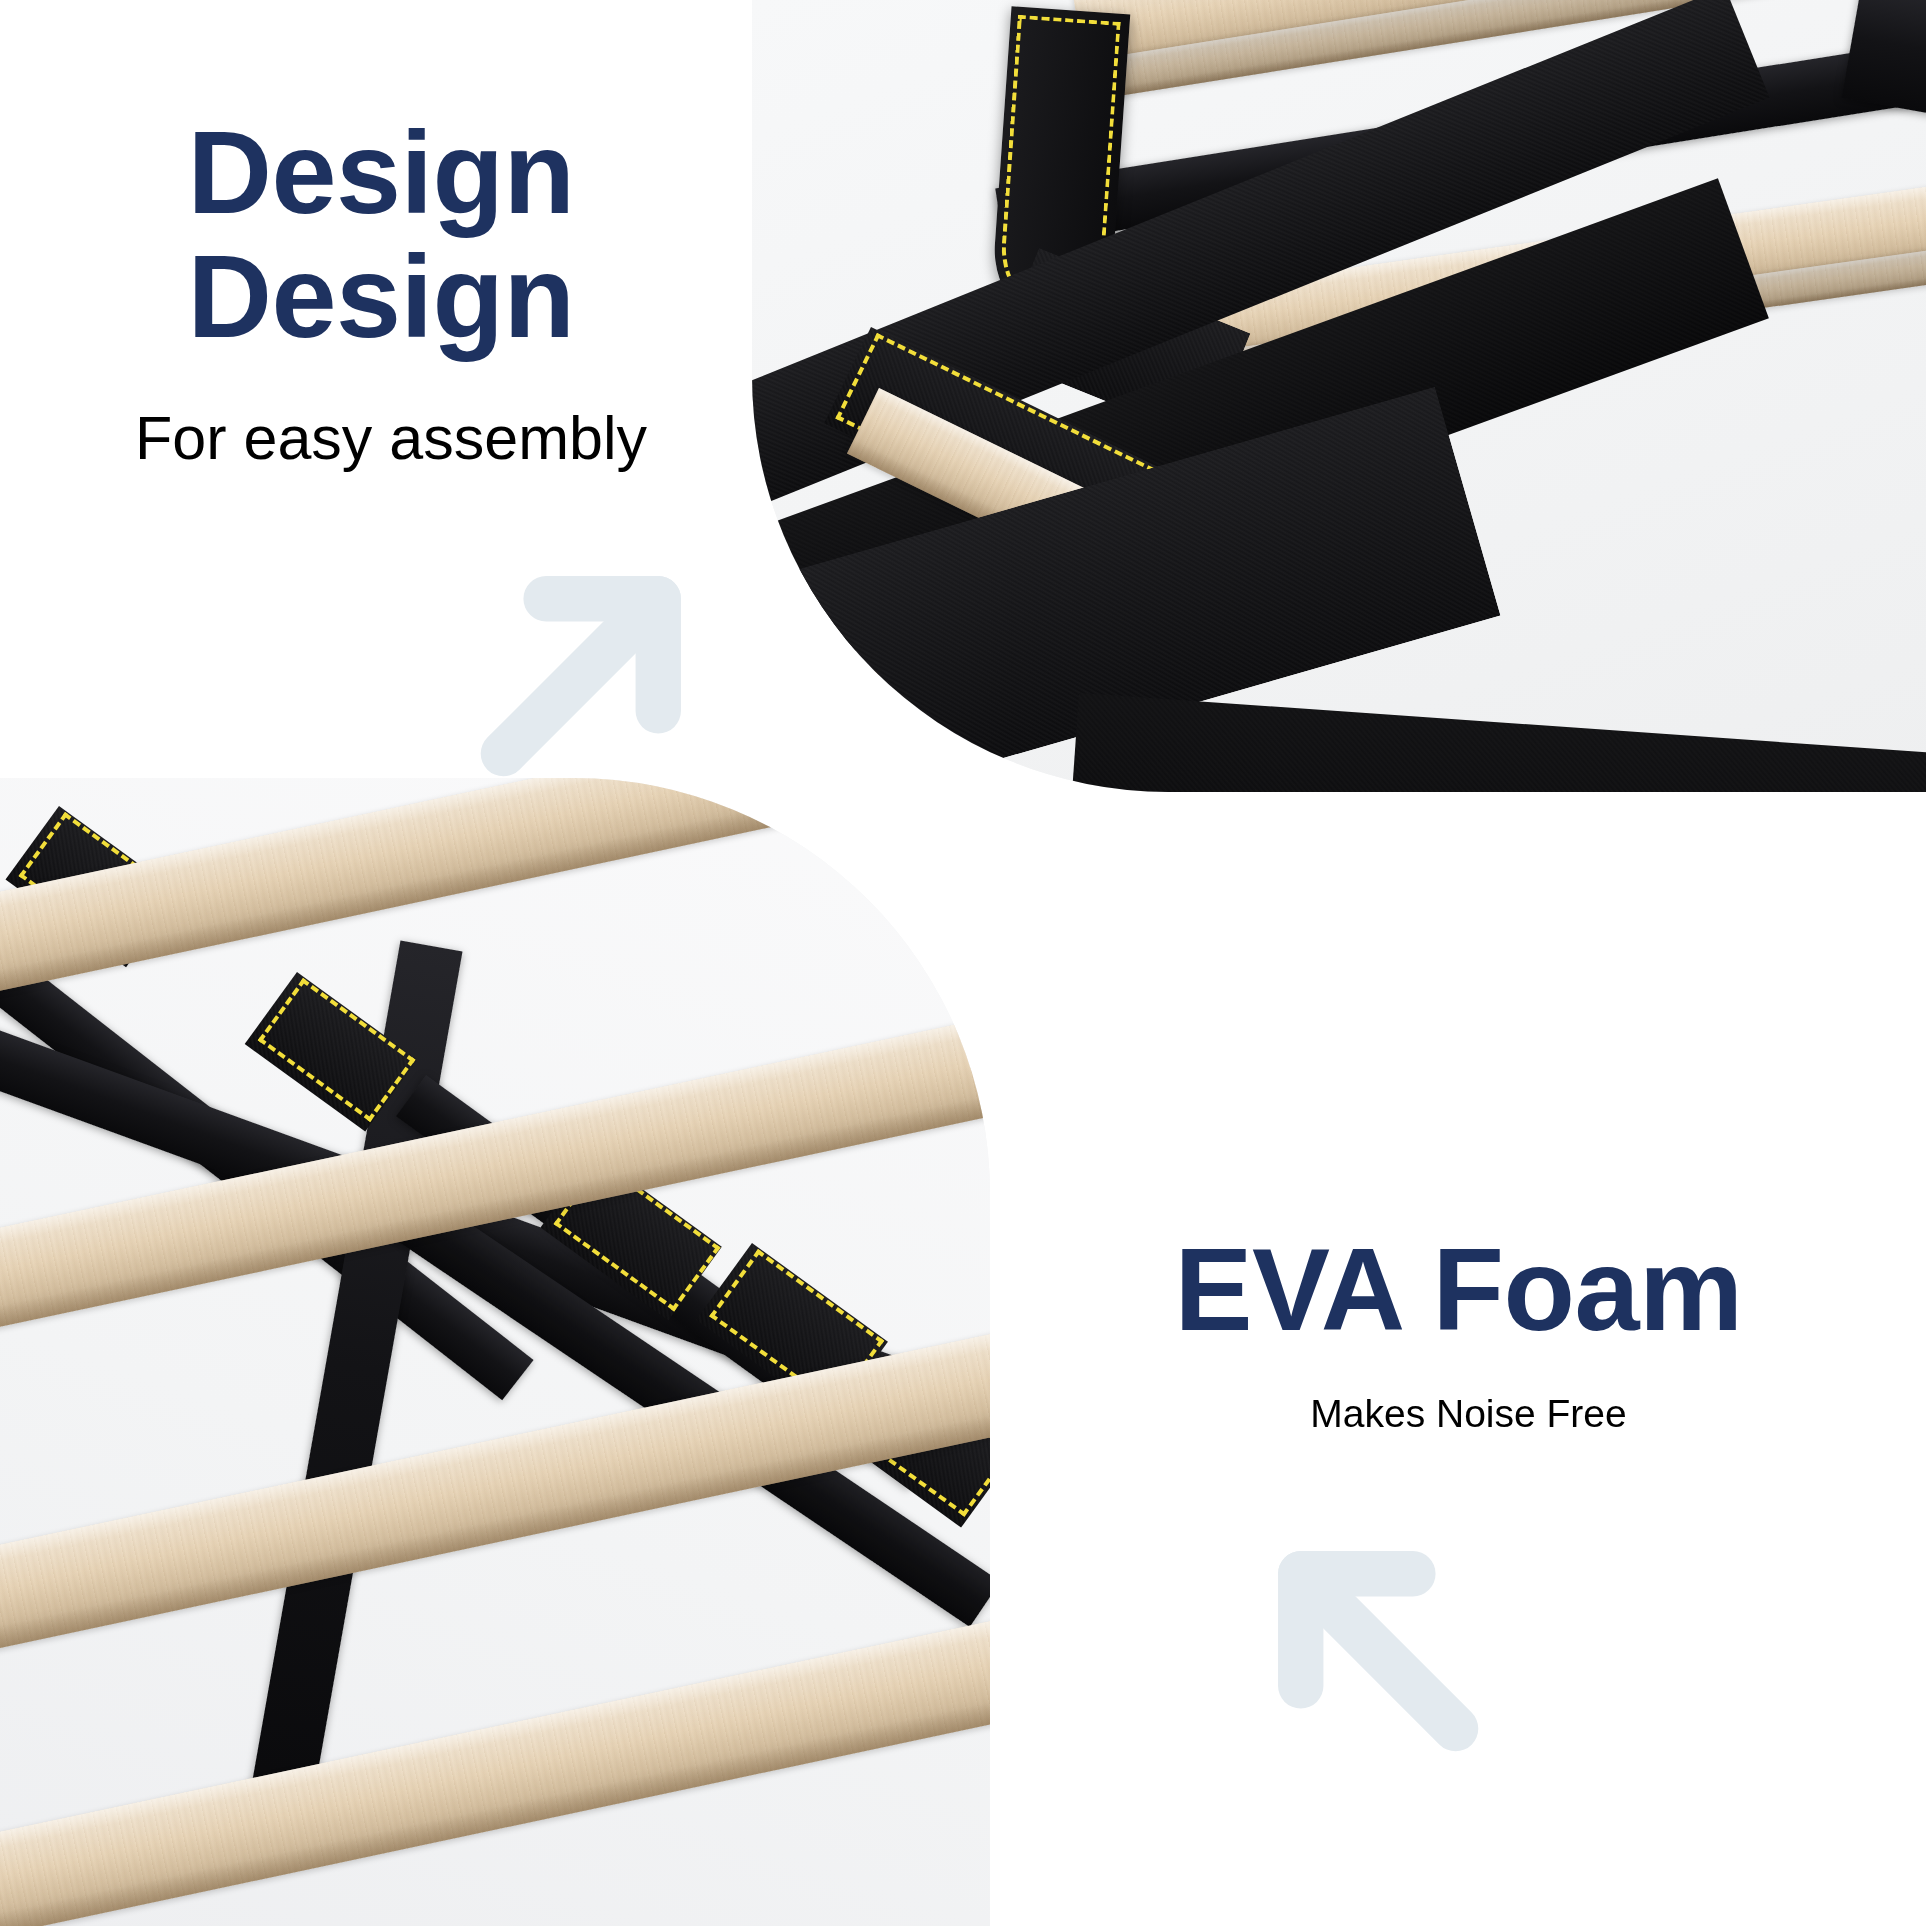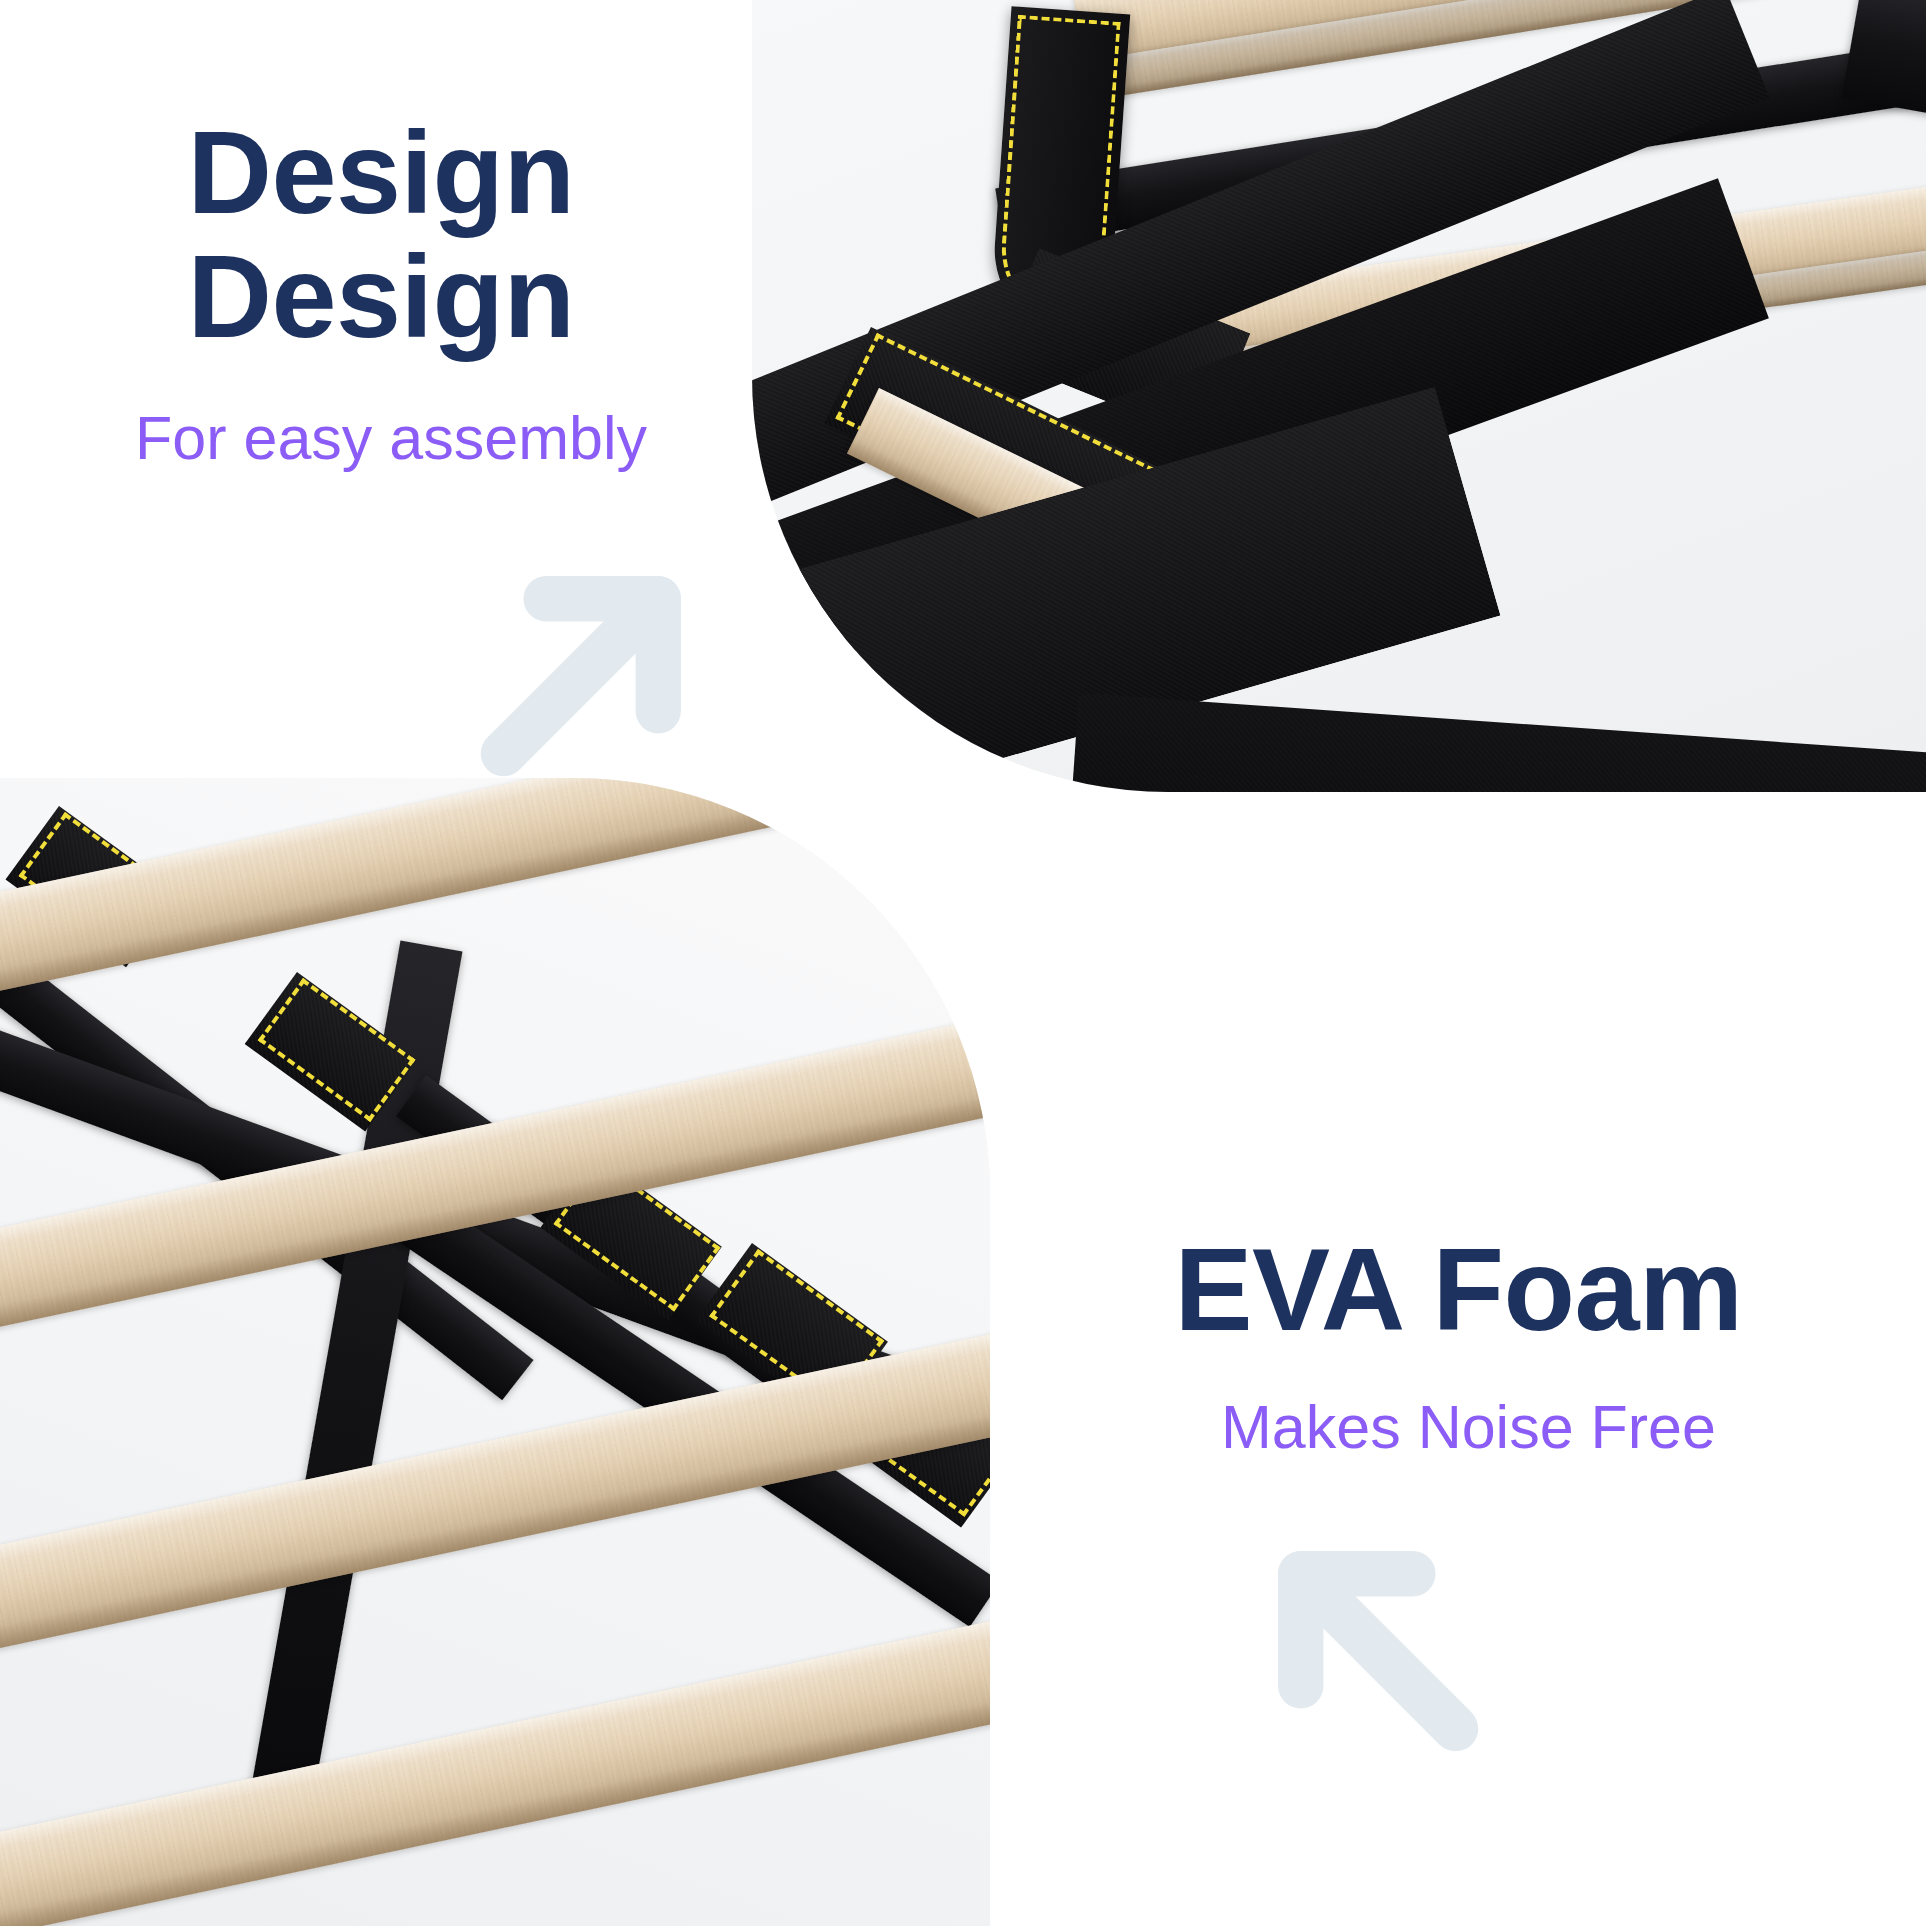--- a/index.html
+++ b/index.html
@@ -26,21 +26,21 @@
   .text-block { position: absolute; }
 
   .headline {
     color: #1E3260;
     font-weight: 700;
     letter-spacing: -0.5px;
     line-height: 1.06;
     margin: 0;
   }
   .subline {
-    color: #8b5cf6;
+    color: #000000;
     font-weight: 400;
     margin: 0;
     padding-left: 20px;
   }
 
   
   #velcro-block {
     left: 0px;
     top: 111px;
     width: 762px;
@@ -50,21 +50,21 @@
   #velcro-block .subline  { font-size: 61px; margin-top: 44px; }
 
   
   #eva-block {
     left: 990px;
     top: 1228px;
     width: 937px;
     text-align: center;
   }
   #eva-block .headline { font-size: 117px; }
-  #eva-block .subline  { font-size: 61px; margin-top: 40px; }
+  #eva-block .subline  { font-size: 39px; margin-top: 40px; }
 
   
   .arrow { position: absolute; }
   #arrow-up-right { left: 450px; top: 540px;  width: 267px; height: 267px; }
   #arrow-up-left  { left: 1242px; top: 1515px; width: 267px; height: 267px; }
 
   
   .photo-panel {
     position: absolute;
     overflow: hidden;

